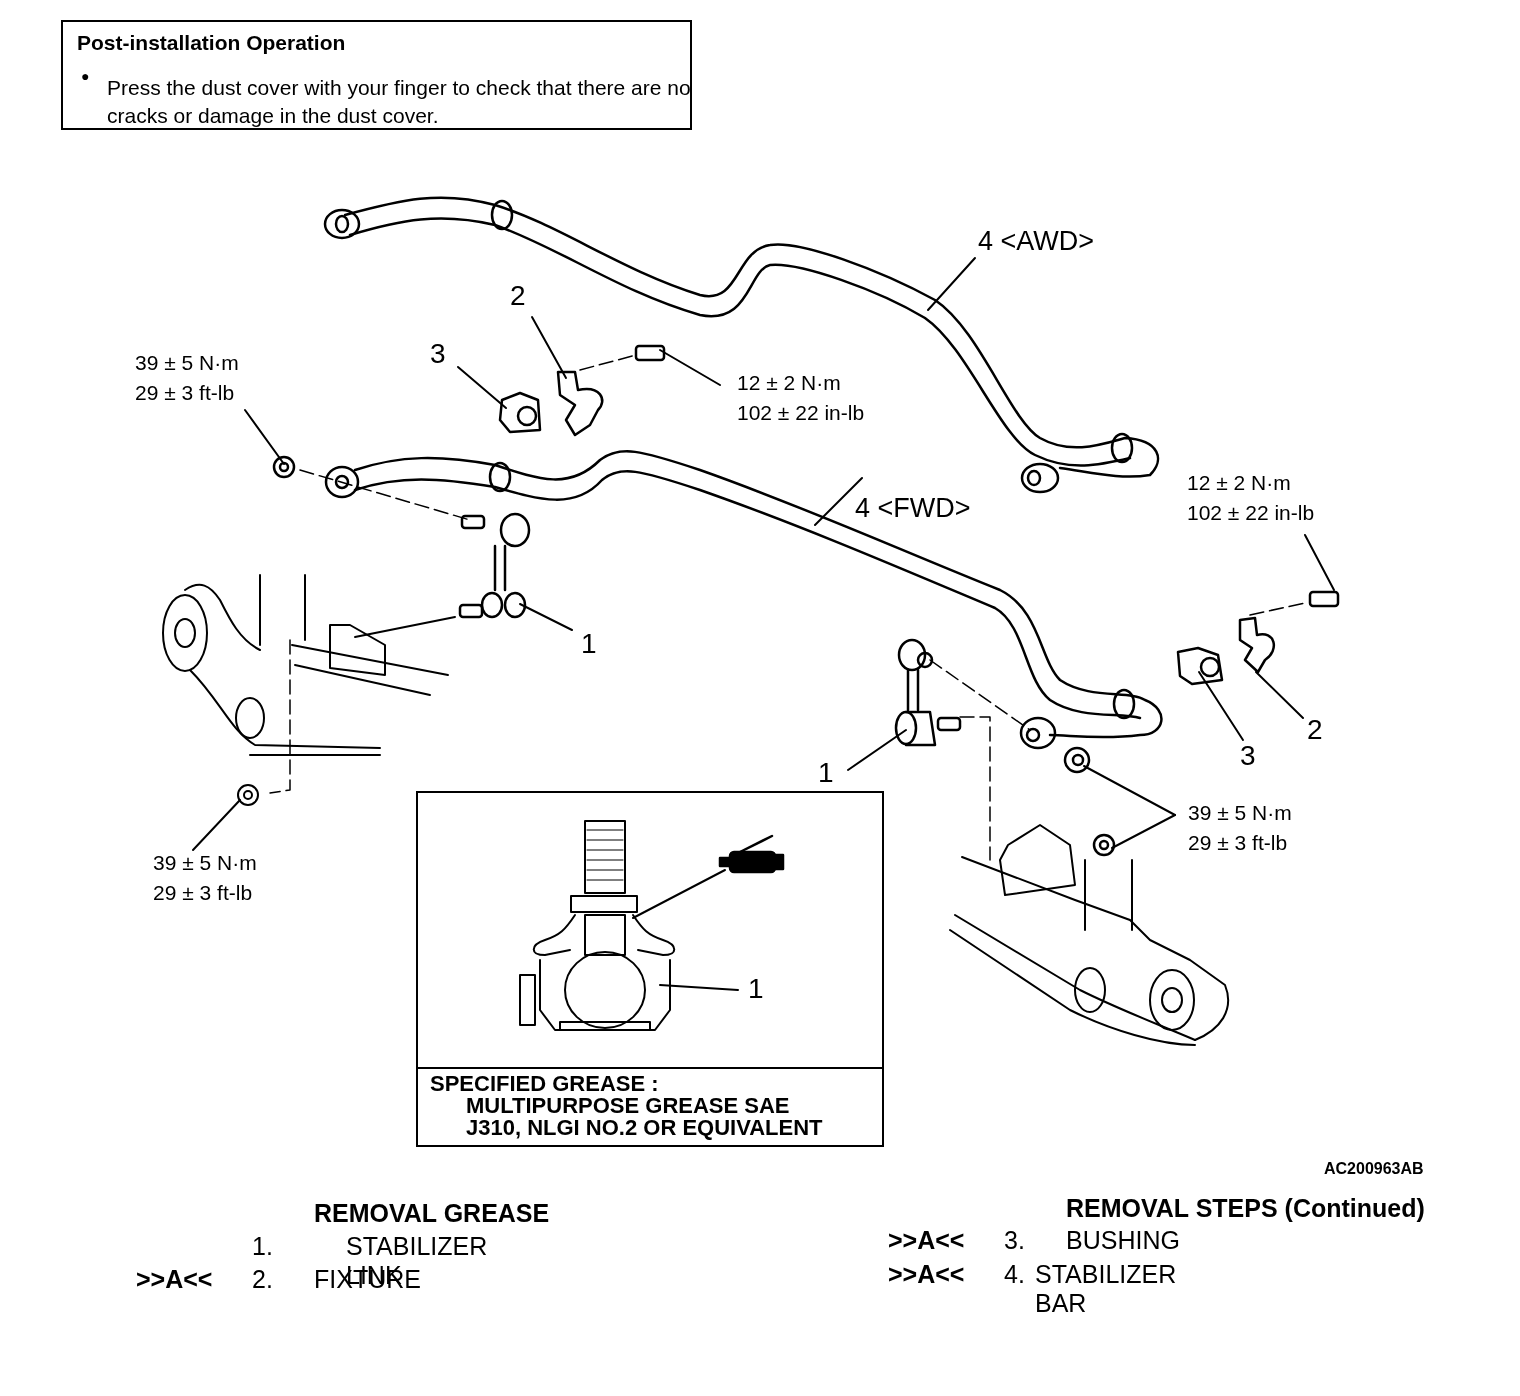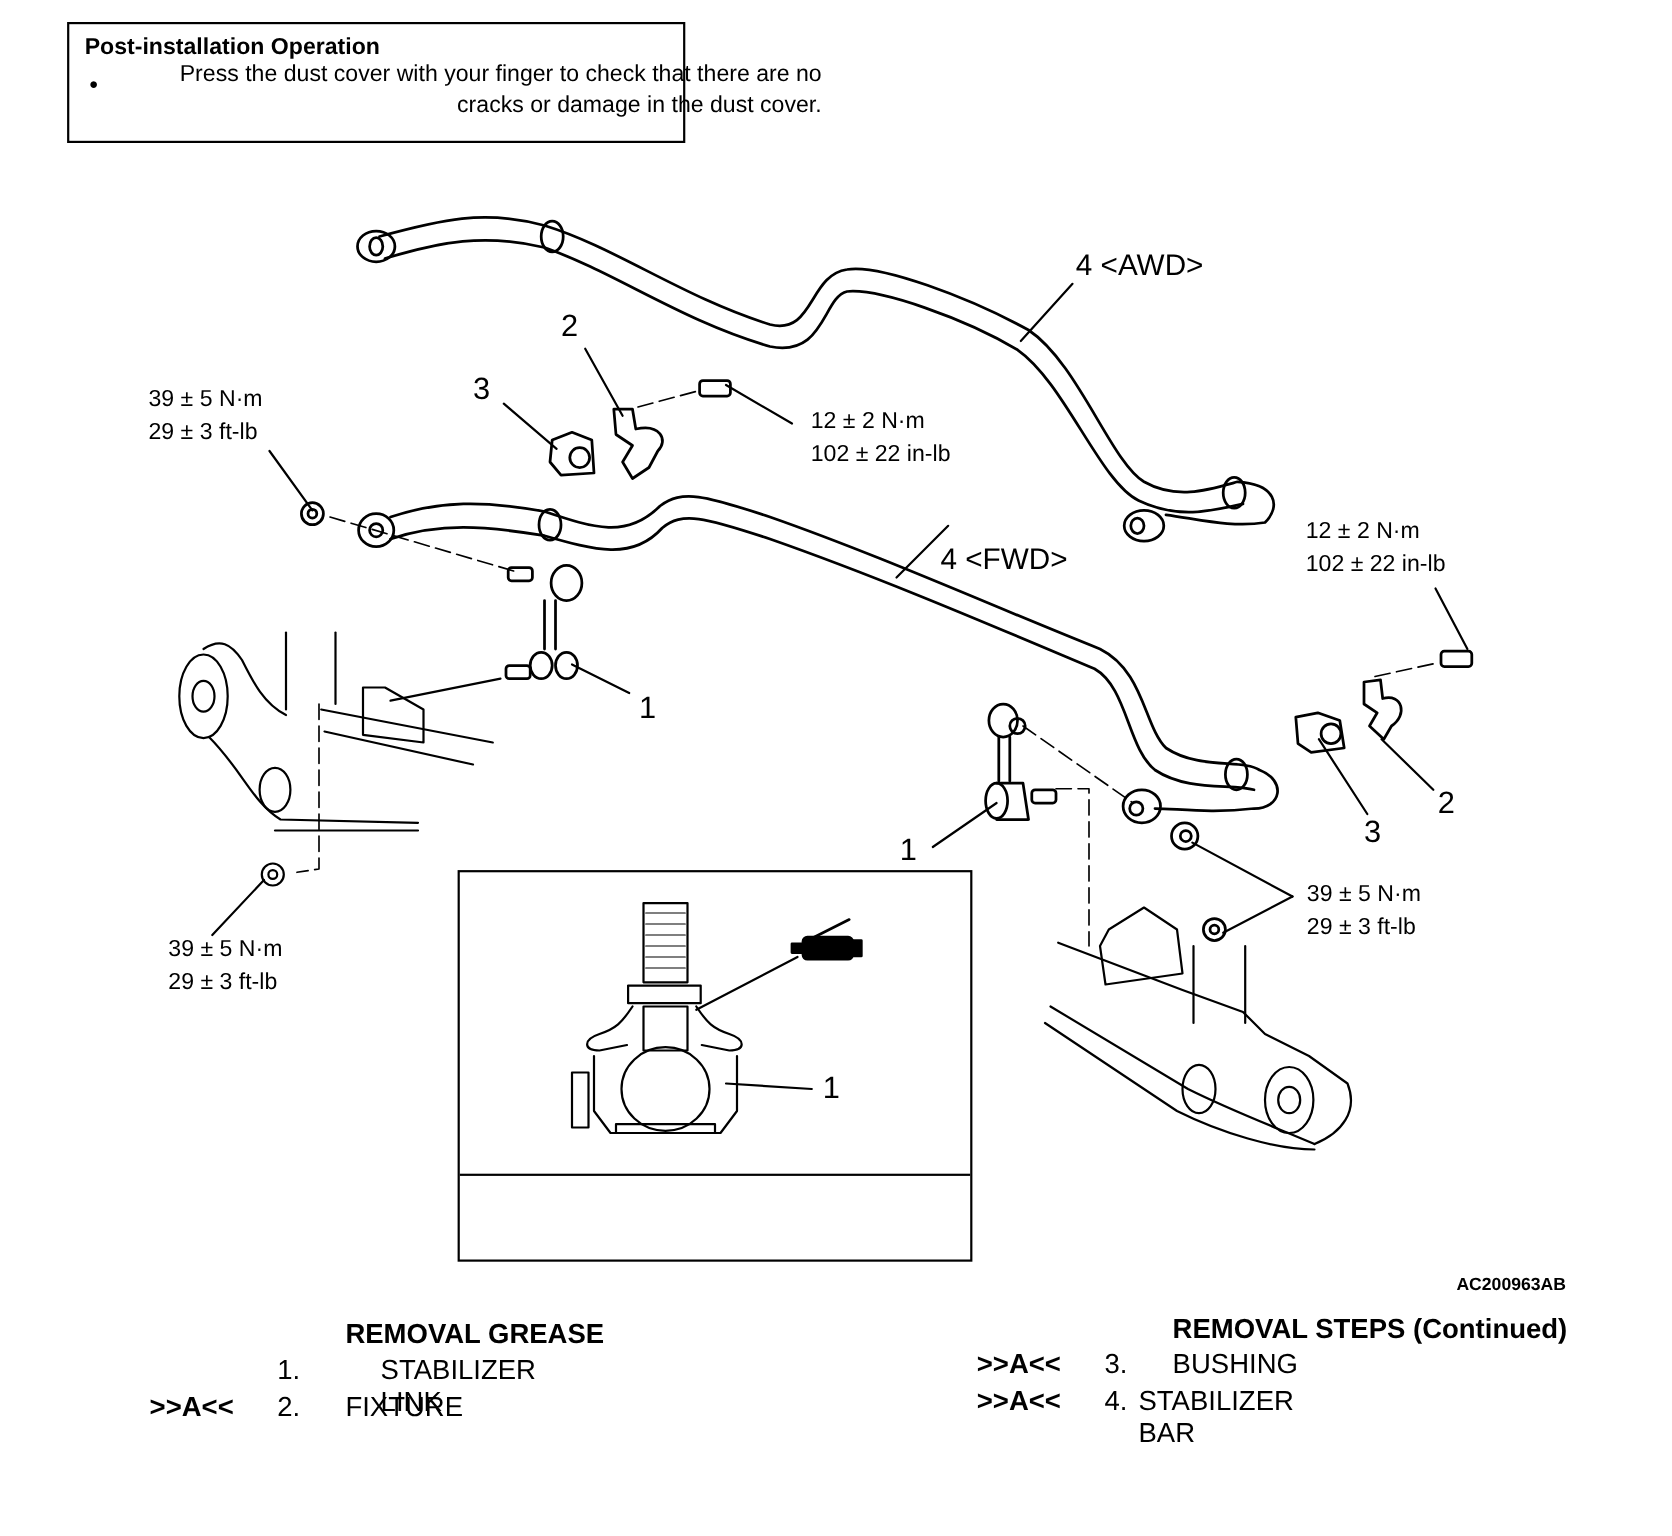--- a/index.html
+++ b/index.html
@@ -1,22 +1,22 @@
 <!DOCTYPE html>
 <html><head>
 <meta charset="utf-8">
 <style>
   html, body { margin:0; padding:0; background:#ffffff; }
   body { width:1520px; height:1396px; position:relative; overflow:hidden;
          font-family:"Liberation Sans", sans-serif; color:#000; }
-  .note-box { position:absolute; left:61px; top:20px; width:562px; height:110px;
+  .note-box { position:absolute; left:61px; top:20px; width:631px; height:110px;
               border:2px solid #000; box-sizing:border-box; }
   .note-title { position:absolute; left:14px; top:9px; font-weight:bold; font-size:21px; }
   .note-bullet { position:absolute; left:18px; top:46px; font-size:14px; }
-  .note-text { position:absolute; left:44px; top:32px; font-size:21px; line-height:28px; width:640px;text-align:right; }
+  .note-text { position:absolute; left:44px; top:52px; font-size:21px; line-height:28px; width:640px; }
   svg.diagram { position:absolute; left:0; top:0; }
   .lbl { position:absolute; font-weight:normal; white-space:nowrap; }
   .torque { font-size:21px; line-height:30px; }
   .num { font-size:28px; }
   .bar-label { font-size:27px; }
   .grease-box { position:absolute; left:416px; top:791px; width:468px; height:356px;
                 border:2px solid #000; box-sizing:border-box; }
   .grease-divider { position:absolute; left:0; right:0; top:274px; border-top:2px solid #000; }
   .grease-text { position:absolute; left:12px; top:280px; font-weight:bold; font-size:22px; line-height:22px; }
   .grease-text .indent { padding-left:36px; display:block; }
@@ -217,20 +217,25 @@
   <div>29 ± 3 ft-lb</div>
 </div>
 <div class="lbl torque" style="left:153px; top:848px;">
   <div>39 ± 5 N·m</div>
   <div>29 ± 3 ft-lb</div>
 </div>
 
 <div class="grease-box">
   <div class="lbl num" style="left:330px; top:180px;">1</div>
   <div class="grease-divider"></div>
+  <div class="grease-text">
+    <span>SPECIFIED GREASE :</span>
+    <span class="indent">MULTIPURPOSE GREASE SAE</span>
+    <span class="indent">J310, NLGI NO.2 OR EQUIVALENT</span>
+  </div>
 </div>
 
 <div class="fig-id">AC200963AB</div>
 
 <div class="steps" style="left:0; top:0;">
   <div class="head" style="left:314px; top:1199px;">REMOVAL GREASE</div>
   <div>
     <span class="mark" style="left:136px; top:1232px;"></span>
     <span class="idx" style="left:252px; top:1232px;">1.</span>
     <span class="name" style="left:314px; top:1232px;margin-left:32px;">STABILIZER LINK</span>

